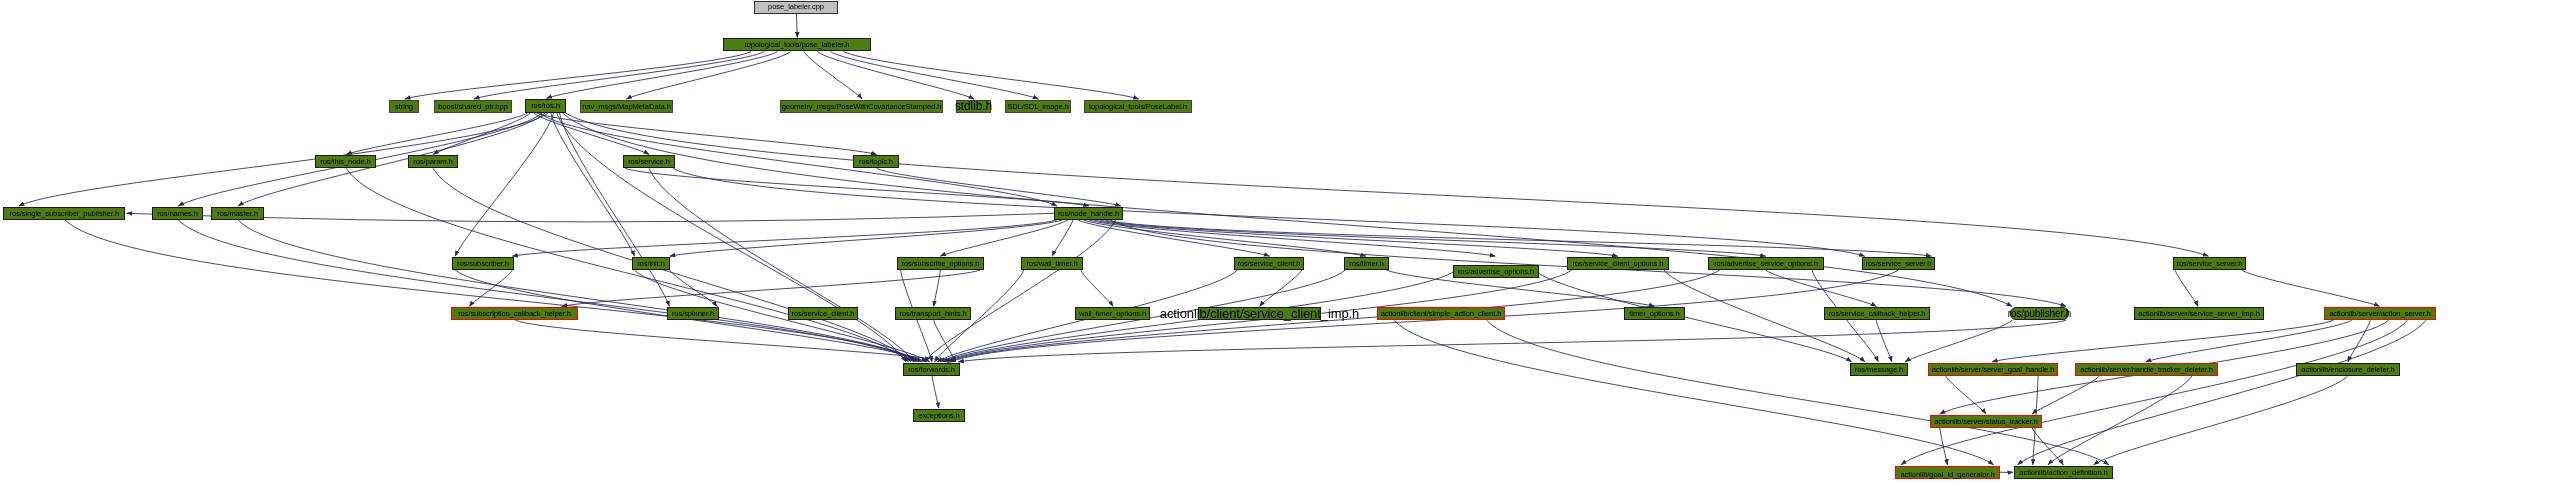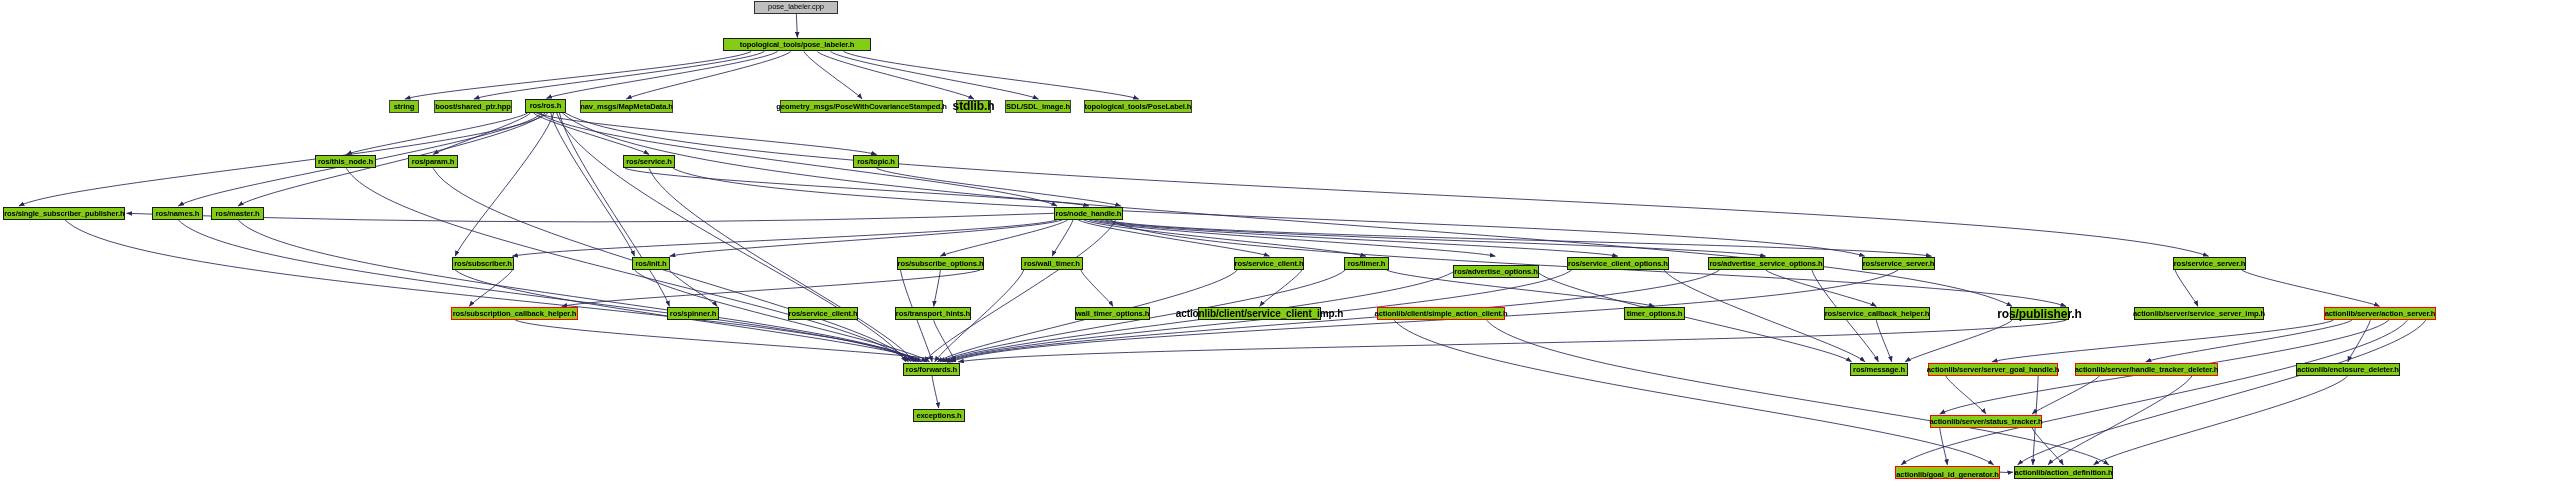--- a/index.html
+++ b/index.html
@@ -30,28 +30,27 @@
     top: 0;
     width: 2576px;
     height: 486px;
   }
   .node {
     position: absolute;
     box-sizing: border-box;
     display: flex;
     align-items: center;
     justify-content: center;
-    background: #84cc16;
+    background: #4d7c0f;
     border: 0.7px solid #404040;
     color: #000000;
     white-space: nowrap;
     line-height: 1;
     letter-spacing: -0.1px;
     cursor: pointer;
-    font-weight: bold;
   }
   .node.root {
     background: #bfbfbf;
     border: 0.7px solid #303030;
     font-weight: normal;
   }
   .node.strong {
     border: 0.7px solid #1a1a1a;
   }
   .node.red {
@@ -259,33 +258,33 @@
       </div>
       <div class="node strong" style="left: 788px; top: 307px; width: 70px; height: 13.2px; font-size: 7.6px;">
         <span class="node-label">ros/service_client.h</span>
       </div>
       <div class="node strong" style="left: 895px; top: 307px; width: 76px; height: 13.2px; font-size: 7.6px; text-align: center;">
         <span class="node-label">ros/transport_hints.h</span>
       </div>
       <div class="node strong" style="left: 1075px; top: 307px; width: 75px; height: 13.2px; font-size: 7.6px;">
         <span class="node-label">wall_timer_options.h</span>
       </div>
-      <div class="node strong" style="left: 1198px; top: 307px; width: 123px; height: 13.2px; font-size: 10px;">
+      <div class="node strong" style="left: 1198px; top: 307px; width: 123px; height: 13.2px; font-size: 13px;">
         <span class="node-label">actionlib/client/service_client_imp.h</span>
       </div>
       <div class="node red" style="left: 1377px; top: 307px; width: 128px; height: 13.2px; font-size: 7.6px;">
         <span class="node-label">actionlib/client/simple_action_client.h</span>
       </div>
       <div class="node strong" style="left: 1624px; top: 307px; width: 61px; height: 13.2px; font-size: 7.6px;">
         <span class="node-label">timer_options.h</span>
       </div>
       <div class="node strong" style="left: 1824px; top: 307px; width: 106px; height: 13.2px; font-size: 7.6px;">
         <span class="node-label">ros/service_callback_helper.h</span>
       </div>
-      <div class="node strong" style="left: 2010px; top: 307px; width: 59px; height: 13.2px; font-size: 12px;">
+      <div class="node strong" style="left: 2010px; top: 307px; width: 59px; height: 13.2px; font-size: 10px; border-radius: 6px;">
         <span class="node-label">ros/publisher.h</span>
       </div>
       <div class="node strong" style="left: 2134px; top: 307px; width: 130px; height: 13.2px; font-size: 7.6px;">
         <span class="node-label">actionlib/server/service_server_imp.h</span>
       </div>
       <div class="node red" style="left: 2324px; top: 307px; width: 112px; height: 13.2px; font-size: 7.6px;">
         <span class="node-label">actionlib/server/action_server.h</span>
       </div>
       <div class="node strong" style="left: 903px; top: 363px; width: 57px; height: 13.2px; font-size: 7.6px;">
         <span class="node-label">ros/forwards.h</span>

